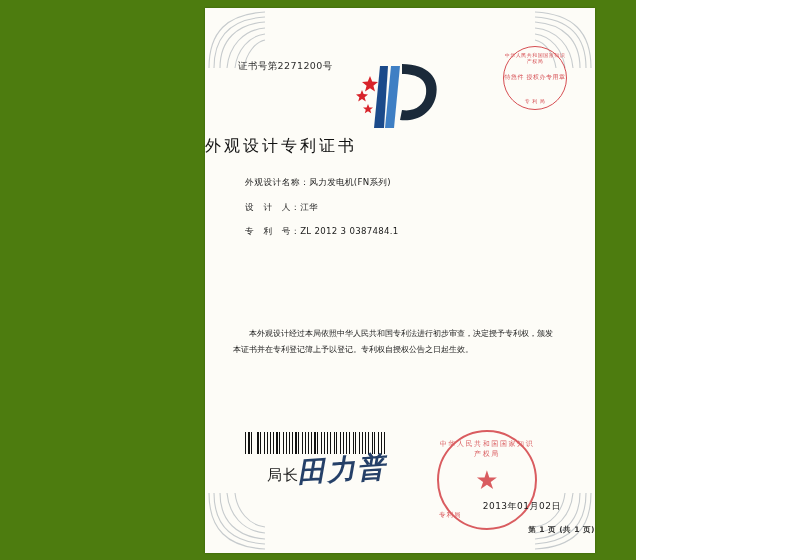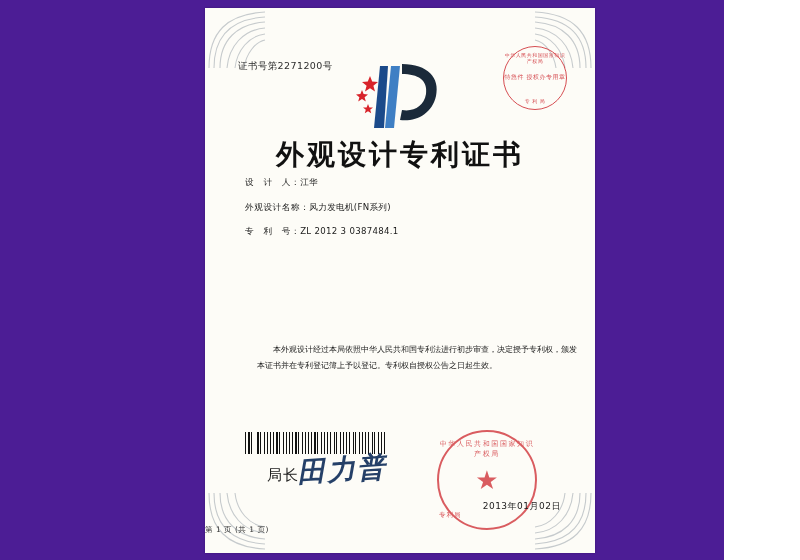--- a/index.html
+++ b/index.html
@@ -9,23 +9,23 @@
   body {
     width: 800px;
     height: 560px;
     background: #ffffff;
     font-family: "DejaVu Sans", "Liberation Sans", sans-serif;
     overflow: hidden;
   }
 
   #page {
     position: relative;
-    width: 724px;
+    width: 636px;
     height: 560px;
-    background: #4c1d95;
+    background: #4d7c0f;
   }
 
   
   .sheet {
     position: absolute;
     left: 205px;
     top: 8px;
     width: 390px;
     height: 545px;
     background: #fdfcf7;
@@ -91,24 +91,24 @@
     top: 50px;
     height: 78px;
     text-align: center;
   }
   .emblem svg { width: 112px; height: 78px; }
 
   .doc-title {
     position: absolute;
     left: 0; right: 0;
     top: 128px;
-    text-align: center;
+    text-align: left;
     font-family: "DejaVu Serif", "Liberation Serif", serif;
-    font-size: 28px;
-    font-weight: bold;
+    font-size: 16px;
+    font-weight: normal;
     letter-spacing: 3px;
     color: #111;
   }
 
   .fields {
     position: absolute;
     left: 40px;
     top: 168px;
     width: 312px;
   }
@@ -118,29 +118,28 @@
     line-height: 12px;
     margin-bottom: 12.5px;
     white-space: nowrap;
     font-family: "DejaVu Sans", "Liberation Sans", sans-serif;
   }
   .field-label { letter-spacing: 0.6px; }
   .field-value { letter-spacing: 0.3px; }
 
   .body-text {
     position: absolute;
-    left: 52px;
+    left: 28px;
     top: 318px;
     width: 320px;
     font-size: 8px;
     line-height: 15.5px;
     color: #1b1b1b;
     text-align: justify;
     font-family: "DejaVu Sans", "Liberation Sans", sans-serif;
-    margin-top: 16px;
   }
   .body-text p {
     margin: 0 0 1px 0;
     text-indent: 16px;
   }
 
   
   .barcode {
     position: absolute;
     left: 40px;
@@ -218,24 +217,25 @@
     top: 492px;
     font-size: 9px;
     color: #1b1b1b;
     letter-spacing: 0.5px;
   }
 
   .page-foot {
     position: absolute;
     left: 0; right: 0;
     bottom: 18px;
-    text-align: left;
+    text-align: right;
     font-size: 7.5px;
     color: #333;
     letter-spacing: 0.5px;
+    font-weight: bold;
   }
 </style>
 </head>
 <body>
 
 <div id="page">
 
   <div class="sheet">
 
     <div class="corner tl">
@@ -304,24 +304,24 @@
           <polygon points="18,32 19.6,36 24,36.4 20.6,39.2 21.8,43.4 18,41 14.2,43.4 15.4,39.2 12,36.4 16.4,36"></polygon>
           <polygon points="24,46 25.4,49.4 29,49.6 26.2,51.8 27.2,55.2 24,53.2 20.8,55.2 21.8,51.8 19,49.6 22.6,49.4"></polygon>
         </g>
       </svg>
     </div>
 
     <div class="doc-title">外观设计专利证书</div>
 
     <div class="fields">
       <div class="field-row">
-        <span class="field-label">设　计　人：</span><span class="field-value">江华</span>
+        <span class="field-label">外观设计名称：</span><span class="field-value">风力发电机(FN系列)</span>
       </div>
       <div class="field-row">
-        <span class="field-label">外观设计名称：</span><span class="field-value">风力发电机(FN系列)</span>
+        <span class="field-label">设　计　人：</span><span class="field-value">江华</span>
       </div>
       <div class="field-row">
         <span class="field-label">专　利　号：</span><span class="field-value">ZL 2012 3 0387484.1</span>
       </div>
     </div>
 
     <div class="body-text">
       <p>本外观设计经过本局依照中华人民共和国专利法进行初步审查，决定授予专利权，颁发本证书并在专利登记簿上予以登记。专利权自授权公告之日起生效。</p>
     </div>
 

